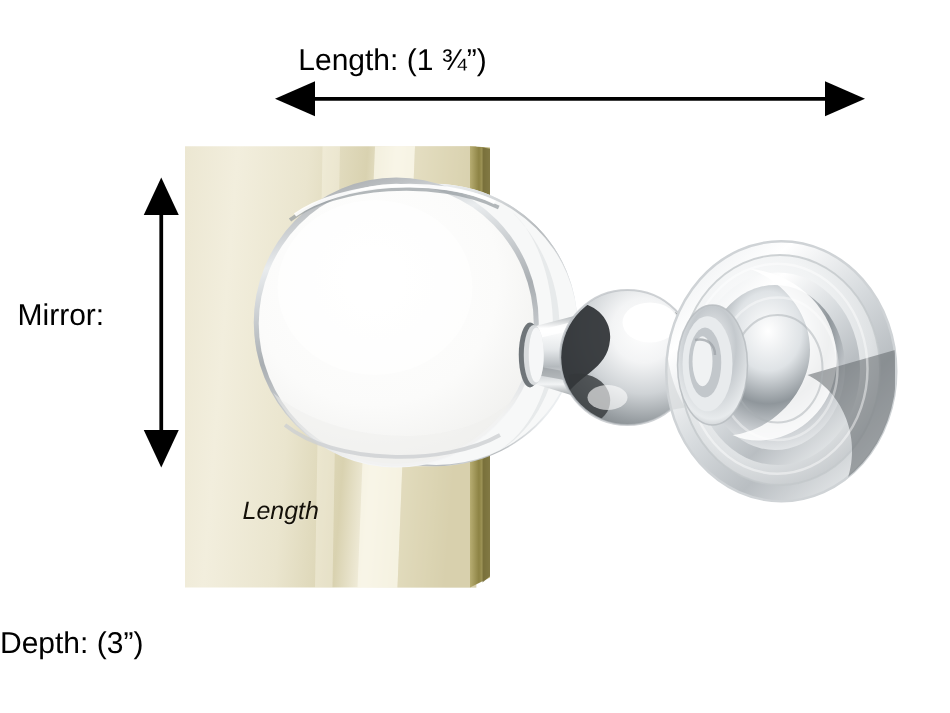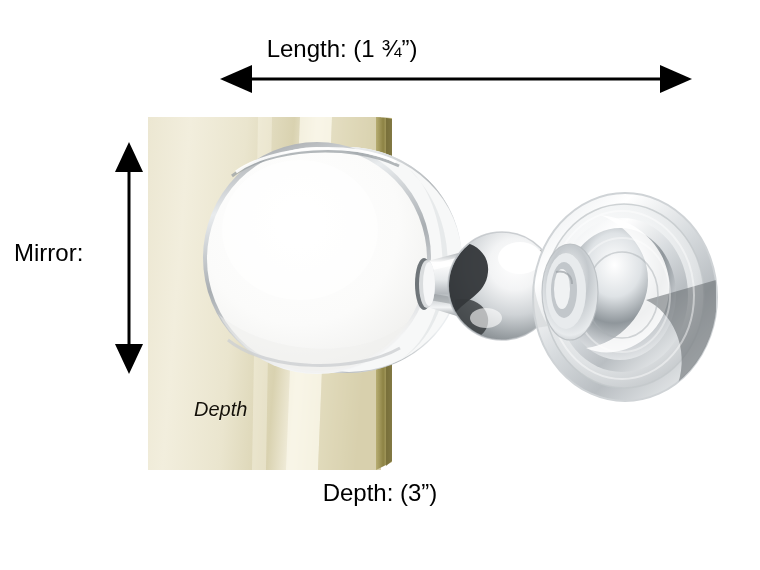--- a/index.html
+++ b/index.html
@@ -26,27 +26,26 @@
     font-size: 24px;
     line-height: 30px;
     white-space: pre;
     letter-spacing: 0px;
   }
   #length-label {
     left: 0px;
     top: 34px;
     width: 628px;
     text-align: center;
-    margin-left: 28px;
   }
   #depth-label {
     left: 0px;
-    top: 478px;
+    top: 500px;
     width: 760px;
-    text-align: center;
+    text-align: left;
   }
   #height-label {
     left: 8px;
     top: 178px;
     width: 112px;
     text-align: center;
   }
   #height-label .ln1 { display: block; text-align: left; padding-left: 6px;}
   #height-label .ln2 { display: block; text-align: left; padding-left: 14px;}
 
@@ -267,21 +266,21 @@
         <ellipse cx="570" cy="292" rx="28" ry="48" fill="url(#gEscHub)"></ellipse>
         <ellipse cx="570" cy="292" rx="28" ry="48" fill="none" stroke="#b5babe" stroke-width="1.2" opacity="0.8"></ellipse>
         <ellipse cx="566" cy="291" rx="20" ry="38" fill="#e8ebed"></ellipse>
         <ellipse cx="564" cy="290" rx="13" ry="28" fill="#c2c7cb"></ellipse>
         <ellipse cx="562" cy="289" rx="8" ry="20" fill="#f0f2f3"></ellipse>
         <path d="M556,272 C566,270 572,276 572,284" fill="none" stroke="#9aa0a4" stroke-width="2" opacity="0.7"></path>
       </g>
     </svg>
   </div>
 
-  <div id="mirror-label">Depth</div>
+  <div id="mirror-label">Length</div>
 
   <svg id="length-arrow" class="arrow-svg" width="476" height="34" viewBox="0 0 476 34">
     <line x1="26" y1="17" x2="450" y2="17" stroke="#000000" stroke-width="3"></line>
     <polygon points="2,17 34,3 34,31" fill="#000000"></polygon>
     <polygon points="474,17 442,3 442,31" fill="#000000"></polygon>
   </svg>
 
   <svg id="height-arrow" class="arrow-svg" width="34" height="236" viewBox="0 0 34 236">
     <line x1="17" y1="24" x2="17" y2="212" stroke="#000000" stroke-width="3"></line>
     <polygon points="17,2 3,32 31,32" fill="#000000"></polygon>

